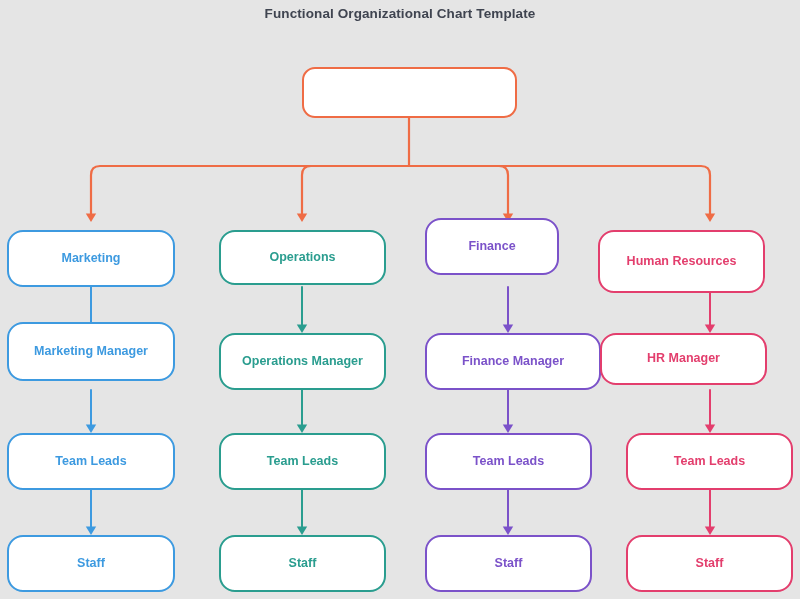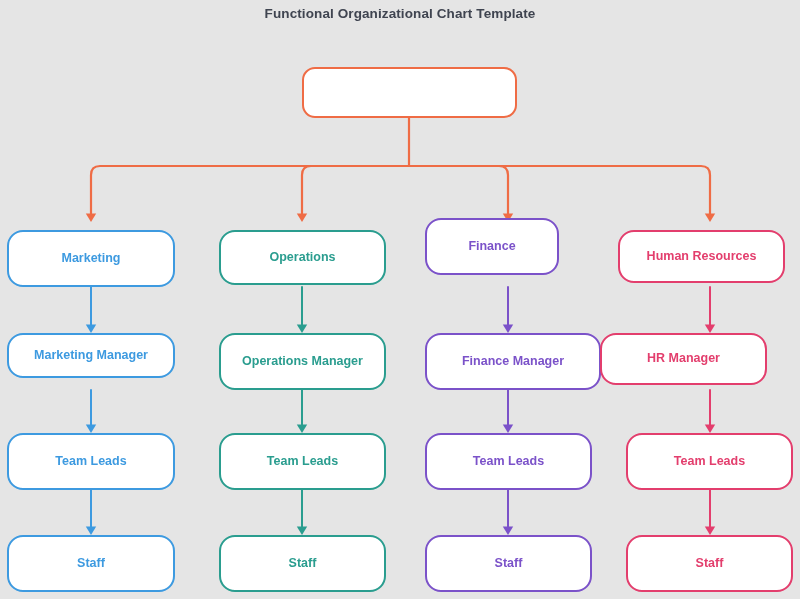--- a/index.html
+++ b/index.html
@@ -122,21 +122,21 @@
     </svg>
 
   <div id="nodes-layer">
       <div class="node root" style="left: 302px; top: 67px; width: 215px; height: 51px; border-color: rgb(239, 108, 69); color: rgb(239, 108, 69);">
         <div>
         </div>
       </div>
       <div class="node dept" style="left: 7px; top: 230px; width: 168px; height: 57px; border-color: rgb(61, 154, 224); color: rgb(61, 154, 224);">
         <span class="node-label">Marketing</span>
       </div>
-      <div class="node row" style="left: 7px; top: 333px; width: 168px; height: 45px; border-color: rgb(61, 154, 224); color: rgb(61, 154, 224);">
+      <div class="node row" style="left: 7px; top: 322px; width: 168px; height: 59px; border-color: rgb(61, 154, 224); color: rgb(61, 154, 224);">
         <span class="node-label">Marketing Manager</span>
       </div>
       <div class="node row" style="left: 7px; top: 433px; width: 168px; height: 57px; border-color: rgb(61, 154, 224); color: rgb(61, 154, 224);">
         <span class="node-label">Team Leads</span>
       </div>
       <div class="node row" style="left: 7px; top: 535px; width: 168px; height: 57px; border-color: rgb(61, 154, 224); color: rgb(61, 154, 224);">
         <span class="node-label">Staff</span>
       </div>
       <div class="node dept" style="left: 219px; top: 230px; width: 167px; height: 55px; border-color: rgb(42, 157, 143); color: rgb(42, 157, 143);">
         <span class="node-label">Operations</span>
@@ -155,21 +155,21 @@
       </div>
       <div class="node row" style="left: 425px; top: 333px; width: 176px; height: 57px; border-color: rgb(123, 82, 201); color: rgb(123, 82, 201);">
         <span class="node-label">Finance Manager</span>
       </div>
       <div class="node row" style="left: 425px; top: 433px; width: 167px; height: 57px; border-color: rgb(123, 82, 201); color: rgb(123, 82, 201);">
         <span class="node-label">Team Leads</span>
       </div>
       <div class="node row" style="left: 425px; top: 535px; width: 167px; height: 57px; border-color: rgb(123, 82, 201); color: rgb(123, 82, 201);">
         <span class="node-label">Staff</span>
       </div>
-      <div class="node dept" style="left: 618px; top: 230px; width: 167px; height: 53px; border-color: rgb(227, 62, 109); color: rgb(227, 62, 109);">
+      <div class="node dept" style="left: 598px; top: 230px; width: 167px; height: 63px; border-color: rgb(227, 62, 109); color: rgb(227, 62, 109);">
         <span class="node-label">Human Resources</span>
       </div>
       <div class="node row" style="left: 600px; top: 333px; width: 167px; height: 52px; border-color: rgb(227, 62, 109); color: rgb(227, 62, 109);">
         <span class="node-label">HR Manager</span>
       </div>
       <div class="node row" style="left: 626px; top: 433px; width: 167px; height: 57px; border-color: rgb(227, 62, 109); color: rgb(227, 62, 109);">
         <span class="node-label">Team Leads</span>
       </div>
       <div class="node row" style="left: 626px; top: 535px; width: 167px; height: 57px; border-color: rgb(227, 62, 109); color: rgb(227, 62, 109);">
         <span class="node-label">Staff</span>

